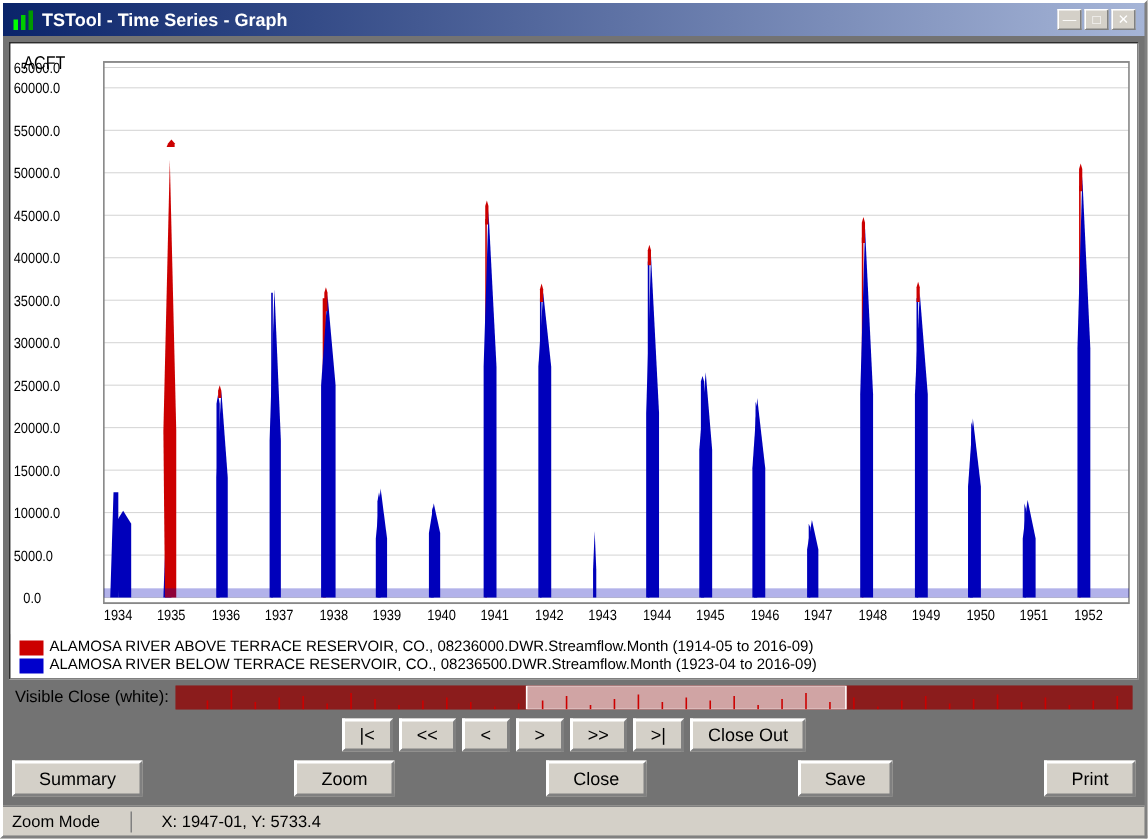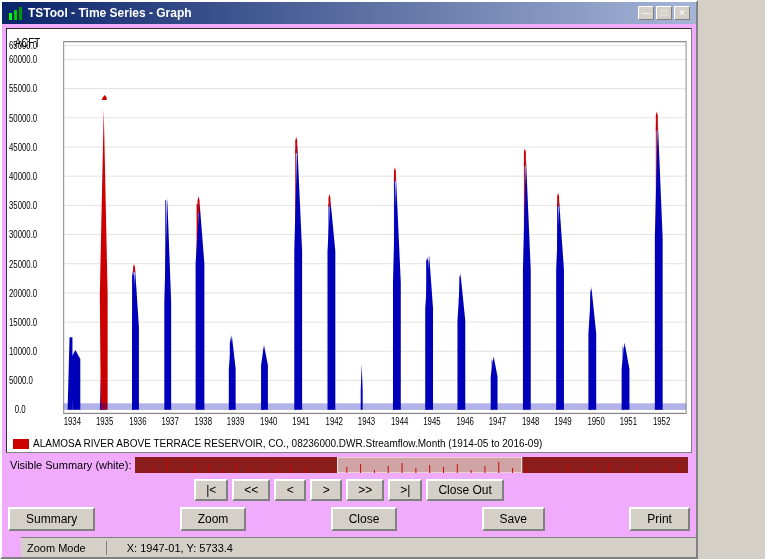--- a/index.html
+++ b/index.html
@@ -5,23 +5,23 @@
     * { box-sizing: border-box; margin: 0; padding: 0; }
     body {
       font-family: 'Segoe UI', Tahoma, Geneva, Verdana, sans-serif;
       font-size: 12px;
       background: #d4d0c8;
       width: 765px;
       height: 559px;
       overflow: hidden;
     }
     .window {
-      width: 698px;
+      width: 765px;
       height: 559px;
-      background: #f0abfc;
+      background: #737373;
       border: 2px solid #808080;
       border-top: 2px solid #ffffff;
       border-left: 2px solid #ffffff;
       display: flex;
       flex-direction: column;
     }
     .title-bar {
       background: linear-gradient(to right, #0a246a, #a6b5d7);
       color: white;
       padding: 3px 6px;
@@ -153,21 +153,20 @@
     .status-bar {
       background: #d4d0c8;
       border-top: 1px solid #808080;
       padding: 2px 6px;
       display: flex;
       gap: 20px;
       font-size: 11px;
       flex-shrink: 0;
       height: 20px;
       align-items: center;
-      margin-left: 19px;
     }
     .status-divider {
       border-left: 1px solid #808080;
       height: 14px;
     }
     svg.chart-svg {
       width: 100%;
       height: 100%;
     }
   </style>
@@ -333,25 +332,29 @@
 
           <rect x="58" y="295" width="637" height="5" fill="#0000bb" opacity="0.3"></rect>
         </svg>
       </div>
 
       <div class="legend">
         <div class="legend-item">
           <div class="legend-swatch" style="background:#cc0000;"></div>
           <span>ALAMOSA RIVER ABOVE TERRACE RESERVOIR, CO., 08236000.DWR.Streamflow.Month (1914-05 to 2016-09)</span>
         </div>
+        <div class="legend-item">
+          <div class="legend-swatch" style="background:#0000cc;"></div>
+          <span>ALAMOSA RIVER BELOW TERRACE RESERVOIR, CO., 08236500.DWR.Streamflow.Month (1923-04 to 2016-09)</span>
+        </div>
       </div>
     </div>
 
     <div class="minimap-row">
-      <span>Visible Summary (white):</span>
+      <span>Visible Close (white):</span>
       <div class="minimap-bar">
         
         <svg width="100%" height="16" viewBox="0 0 600 16" preserveAspectRatio="none">
           <rect x="0" y="0" width="600" height="16" fill="#8b1c1c"></rect>
 
           <rect x="220" y="0" width="200" height="16" fill="rgba(255,255,255,0.6)" stroke="white" stroke-width="1"></rect>
 
           <line x1="20" y1="16" x2="20" y2="10" stroke="#cc0000" stroke-width="1"></line>
           <line x1="35" y1="16" x2="35" y2="3" stroke="#cc0000" stroke-width="1"></line>
           <line x1="50" y1="16" x2="50" y2="11" stroke="#cc0000" stroke-width="1"></line>

